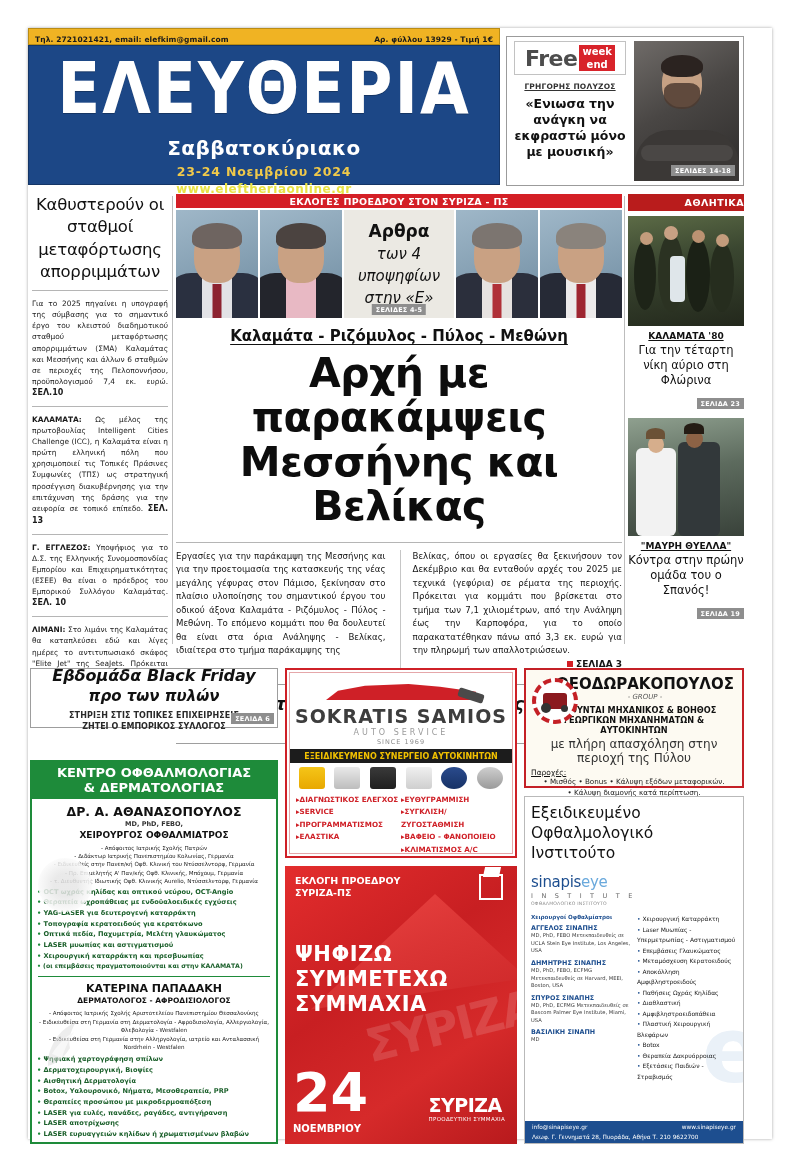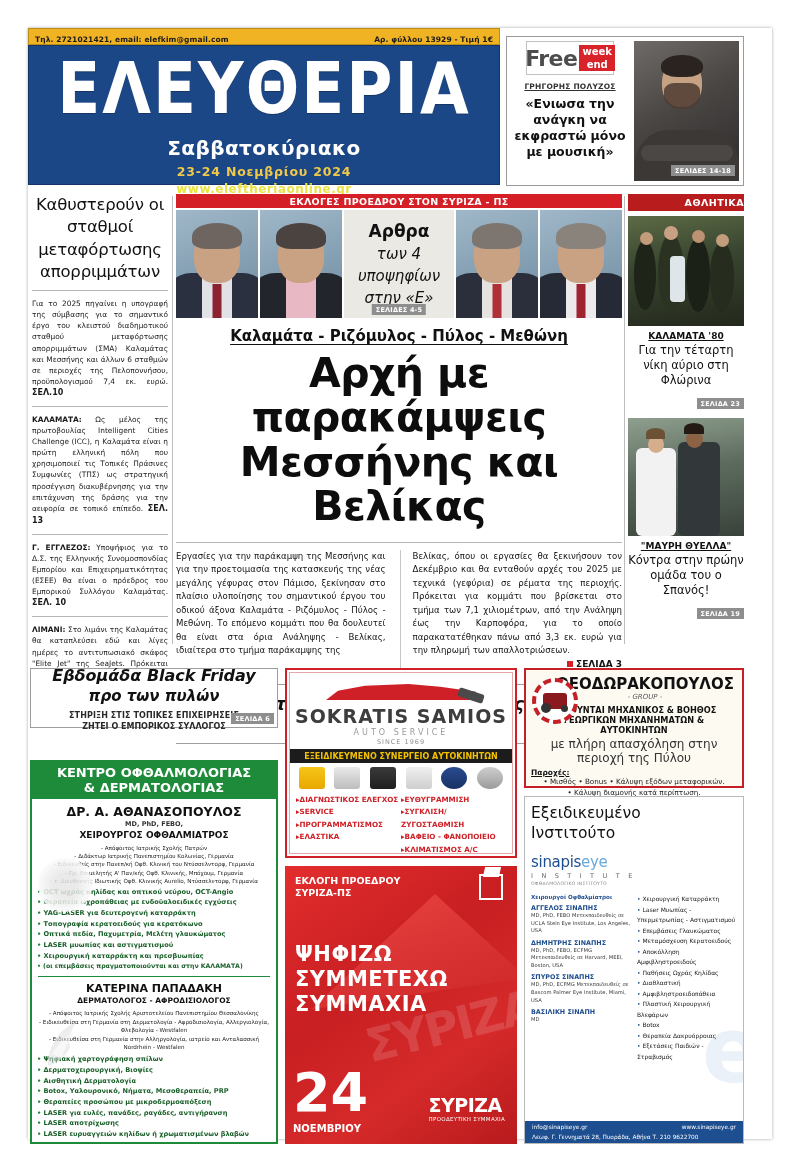--- a/index.html
+++ b/index.html
@@ -72,21 +72,21 @@
     position: absolute; left: 478px; top: 8px;
     width: 238px; height: 150px;
     background: #fff; border: 1px solid #9b9b9b;
     display: flex; padding: 4px;
   }
   .promo-left {
     width: 118px; display: flex; flex-direction: column; align-items: center;
   }
   .promo-logo {
     display: flex; align-items: center; justify-content: center;
-    border: 1px solid #c2c2c2; width: 88px; height: 34px;
+    border: 1px solid #c2c2c2; width: 112px; height: 34px;
     background: #fff;
   }
   .promo-free {
     font-size: 22px; font-weight: bold; color: #4d4d4d;
     font-family: "DejaVu Sans", sans-serif; letter-spacing: -.5px;
   }
   .promo-week {
     background: #d8232a; color: #fff; font-size: 10px; font-weight: bold;
     line-height: 11px; padding: 1px 3px; text-align: center;
     margin-left: 2px;
@@ -423,21 +423,21 @@
     display: flex; align-items: center; justify-content: center;
   }
   .theo-tractor { width: 24px; height: 16px; background: #8b1a1f; border-radius: 3px; position: relative; }
   .theo-tractor::before { content:""; position:absolute; left:-2px; bottom:-4px; width:10px; height:10px; border-radius:50%; background:#333;}
   .theo-tractor::after { content:""; position:absolute; right:-1px; bottom:-3px; width:7px; height:7px; border-radius:50%; background:#333;}
   .theo-name { text-align: center; font-size: 15px; font-weight: bold; color: #111; margin-left: 22px; }
   .theo-grp { text-align: center; font-size: 7px; color: #555; margin-left: 22px; font-style: italic;}
   .theo-l1 { text-align: center; font-size: 8.2px; font-weight: bold; color: #111; margin-top: 4px; }
   .theo-l2 { text-align: center; font-size: 8.2px; font-weight: bold; color: #111; }
   .theo-l3 { text-align: center; font-size: 12px; color: #333; margin-top: 2px; }
-  .theo-par { font-size: 7.5px; font-weight: bold; color: #111; text-decoration: underline; margin-top: 3px; }
+  .theo-par { font-size: 7.5px; font-weight: normal; color: #111; text-decoration: underline; margin-top: 3px; }
   .theo-b1, .theo-b2 { text-align: center; font-size: 7.2px; color: #222; line-height: 1.5; }
   .theo-tel { text-align: center; font-size: 8.5px; font-weight: bold; color: #111; margin-top: 2px; }
   .theo-em { text-align: center; font-size: 7.2px; color: #222; }
   .theo-mail { text-align: center; font-size: 8.5px; font-weight: bold; color: #1e6fc4; }
 
   
   .ad-sin {
     position: absolute; left: 494px; top: 128px; width: 220px; height: 348px;
     border: 1px solid #b9b9b9; background: #fff; padding: 6px; overflow: hidden;
   }
@@ -772,20 +772,21 @@
       <div class="theo-tel">Τηλ.: 6949-210032.</div>
       <div class="theo-em">E-mail για αποστολή βιογραφικών:</div>
       <div class="theo-mail">theodorakopoulosg7@gmail.com</div>
     </div>
 
     <div class="ad-sin">
       <div class="sin-wm">e</div>
       <div class="sin-z">
         <div class="sin-title">
           <div>Εξειδικευμένο</div>
+          <div>Οφθαλμολογικό</div>
           <div>Ινστιτούτο</div>
         </div>
         <div class="sin-logo">
           <div class="sin-logo-main">
             <span>sinapis</span><i>eye</i>
           </div>
           <div class="sin-logo-sub">I N S T I T U T E</div>
           <div class="sin-logo-sub2">ΟΦΘΑΛΜΟΛΟΓΙΚΟ ΙΝΣΤΙΤΟΥΤΟ</div>
         </div>
 

